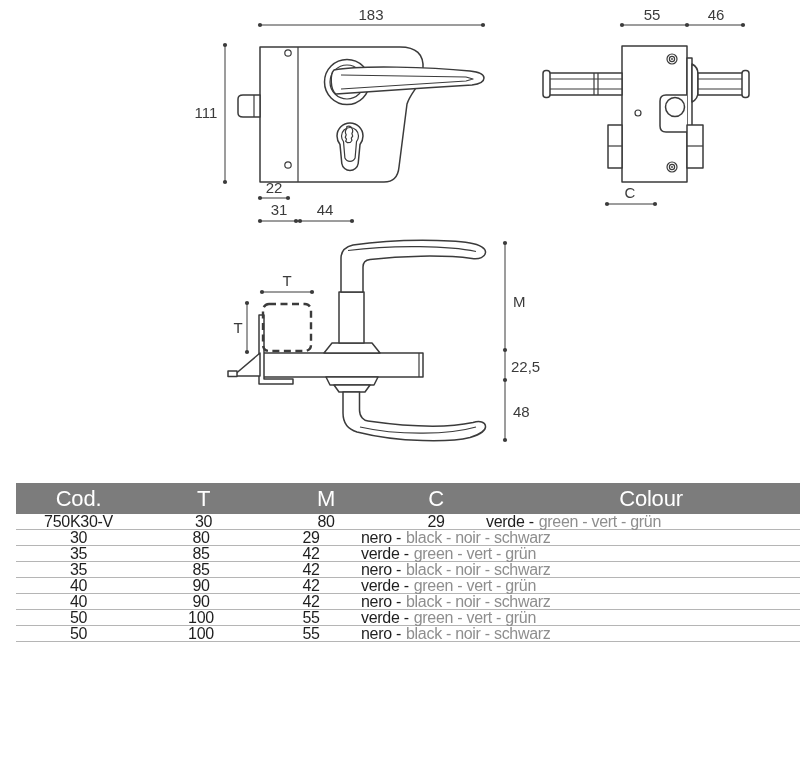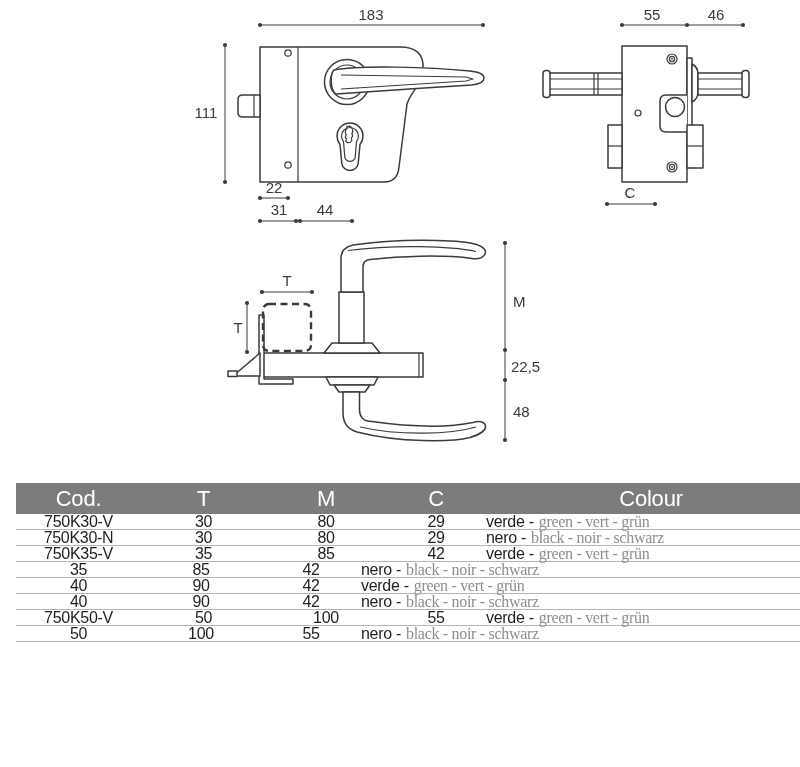--- a/index.html
+++ b/index.html
@@ -22,21 +22,21 @@
   .trow{display:flex;height:16px;align-items:center;color:var(--text);
     font-size:16px;border-bottom:1px solid var(--row_line);letter-spacing:-0.3px;}
   .cell{display:flex;align-items:center;justify-content:center;white-space:nowrap;}
   .c-cod{width:125px;}
   .c-t{width:125px;}
   .c-m{width:120px;}
   .c-c{width:100px;}
   .c-colour{flex:1;justify-content:flex-start;padding-right:11px;}
   .thead .c-colour{justify-content:center;padding-right:0;}
   .cmain{color:var(--text);}
-  .calt{color:var(--muted);margin-left:5px;font-family:Liberation Serif, serif;}
+  .calt{color:var(--muted);margin-left:5px;}
 
   
   svg{display:block;}
   .part{fill:#fff;stroke:var(--line);stroke-width:1.5;stroke-linejoin:round;}
   .detail{fill:none;stroke:var(--line);stroke-width:1.2;stroke-linejoin:round;}
   .dim{stroke:var(--line);stroke-width:1;fill:none;}
   .dot{fill:var(--line);stroke:none;}
   .dimtext{fill:var(--line);font-size:15px;font-family:"Liberation Sans","DejaVu Sans",sans-serif;}
   .dashed{fill:none;stroke:var(--line);stroke-width:2.4;stroke-dasharray:7 4.5;stroke-linejoin:round;}
 </style>
@@ -188,32 +188,30 @@
       <div class="cell c-t">30</div>
       <div class="cell c-m">80</div>
       <div class="cell c-c">29</div>
       <div class="cell c-colour">
         <span class="cmain">verde -</span>
         <span class="calt">green - vert - grün</span>
       </div>
     </div>
 
     <div class="trow">
-      <div class="cell c-cod">750K30-N</div>
       <div class="cell c-t">30</div>
       <div class="cell c-m">80</div>
       <div class="cell c-c">29</div>
       <div class="cell c-colour">
         <span class="cmain">nero -</span>
         <span class="calt">black - noir - schwarz</span>
       </div>
     </div>
 
     <div class="trow">
-      <div class="cell c-cod">750K35-V</div>
       <div class="cell c-t">35</div>
       <div class="cell c-m">85</div>
       <div class="cell c-c">42</div>
       <div class="cell c-colour">
         <span class="cmain">verde -</span>
         <span class="calt">green - vert - grün</span>
       </div>
     </div>
 
     <div class="trow">
@@ -240,21 +238,20 @@
       <div class="cell c-t">40</div>
       <div class="cell c-m">90</div>
       <div class="cell c-c">42</div>
       <div class="cell c-colour">
         <span class="cmain">nero -</span>
         <span class="calt">black - noir - schwarz</span>
       </div>
     </div>
 
     <div class="trow">
-      <div class="cell c-cod">750K50-V</div>
       <div class="cell c-t">50</div>
       <div class="cell c-m">100</div>
       <div class="cell c-c">55</div>
       <div class="cell c-colour">
         <span class="cmain">verde -</span>
         <span class="calt">green - vert - grün</span>
       </div>
     </div>
 
     <div class="trow">

